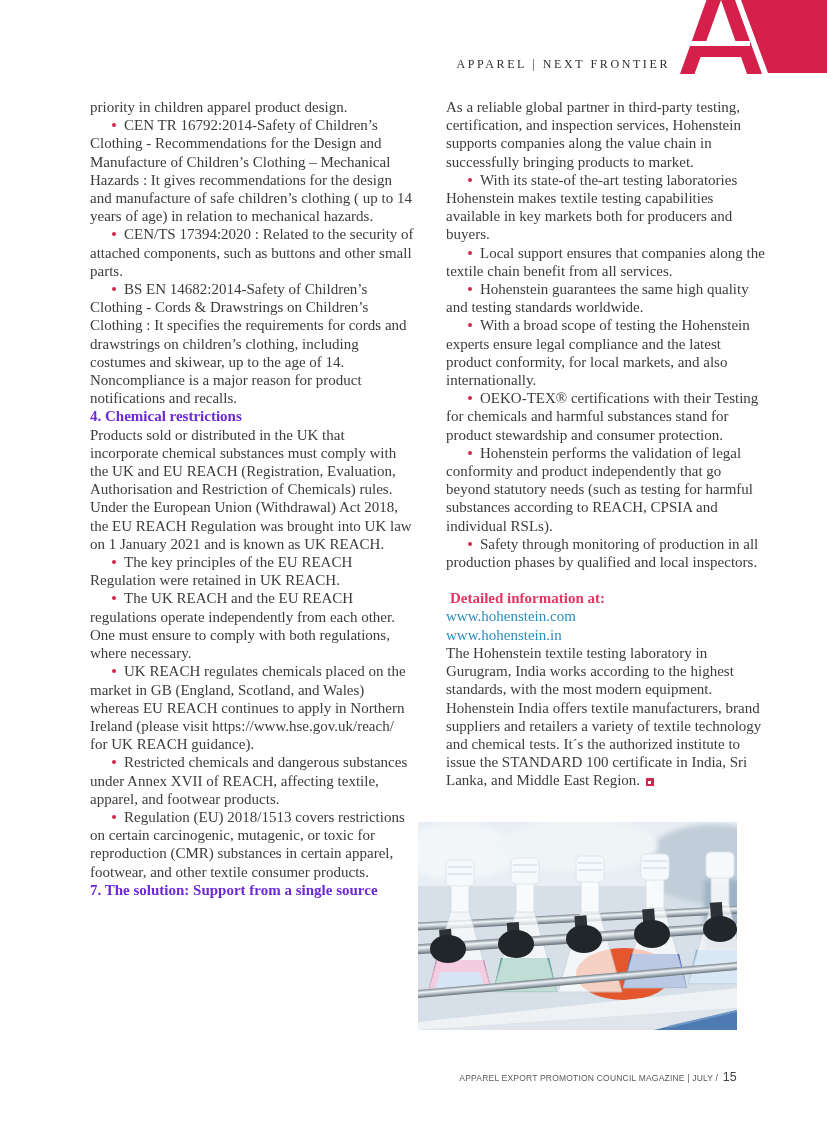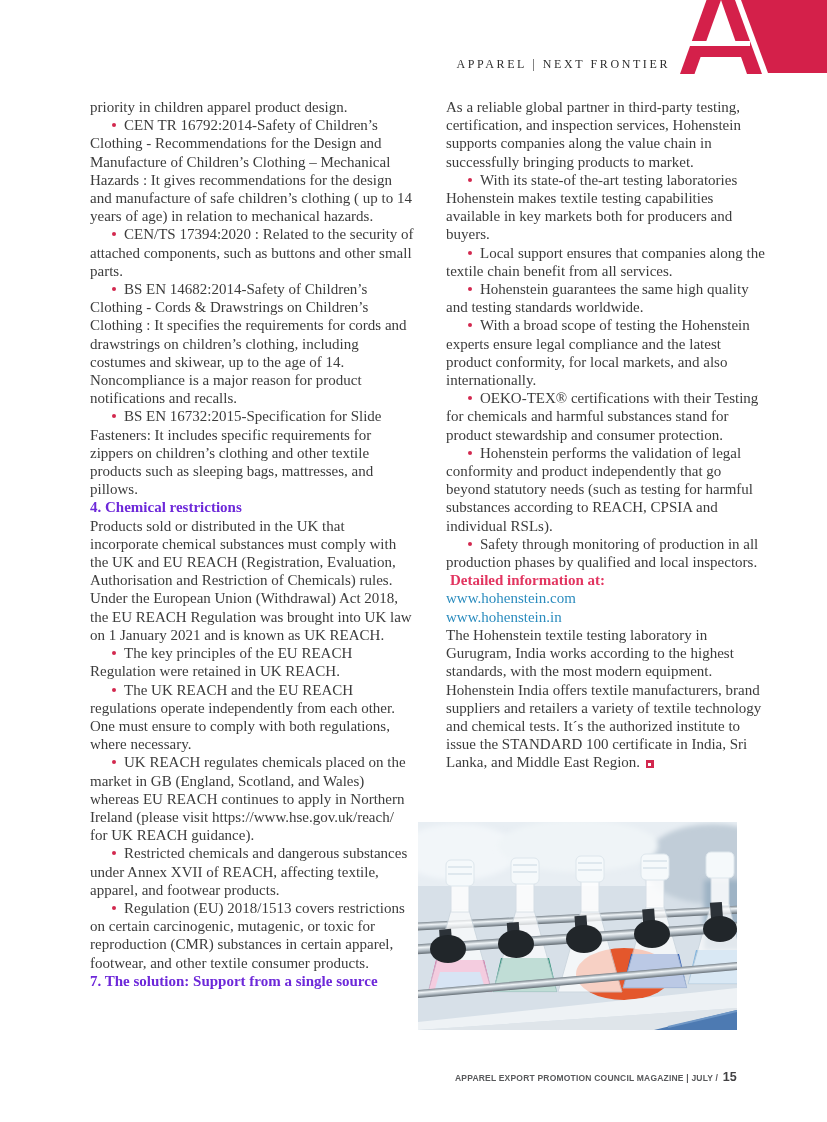--- a/index.html
+++ b/index.html
@@ -19,33 +19,33 @@
 
   
   .col{position:absolute;top:98px;}
   .col-left{left:90px;width:325px;}
   .col-right{left:446px;width:323px;}
   .para{margin:0;font-size:15px;line-height:18.2px;}
   .bullet{text-indent:22px;}
   .dot{display:inline-block;width:4px;height:4px;border-radius:50%;
        background:#d2284e;margin-right:8px;vertical-align:3px;}
   .heading{color:#6d28d9;font-weight:bold;}
-  .label-red{color:#e23560;font-weight:bold;padding-left:4px;}
+  .label-red{color:#e23560;font-weight:bold;margin-top:18px;padding-left:4px;}
   .link{color:#2b8cbe;}
   .endmark{display:inline-block;width:8px;height:8px;background:#d2284e;
            position:relative;vertical-align:-1px;margin-left:2px;}
   .endmark::after{content:"";position:absolute;left:2.5px;top:2.5px;width:3px;height:3px;background:#fff;}
 
   
   .photo{position:absolute;left:418px;top:822px;width:319px;height:208px;display:block;}
 
   
   .footer{
     position:absolute;top:1070px;right:90px;text-align:right;white-space:nowrap;
-    font-family:"Liberation Sans", sans-serif;font-weight:bold;
+    font-family:"Liberation Sans", sans-serif;font-weight:normal;
     font-size:8.5px;letter-spacing:0.2px;color:#58595b;margin-left:42px;
   }
   .footer .pagenum{font-size:12.5px;color:#414042;margin-left:2px;}
 </style>
 </head>
 <body>
 
 <div class="page">
 
   <div class="kicker">APPAREL | NEXT FRONTIER</div>
@@ -59,21 +59,20 @@
       <rect x="15" y="46" width="48" height="11" fill="#d4204a"></rect>
       <polygon points="61,0 147,0 147,73 88,73" fill="#d4204a"></polygon>
     </svg>
   </div>
 
   <div class="col col-left">
     <p class="para body">priority in children apparel product design.</p>
     <p class="para bullet"><span class="dot"></span><span>CEN TR 16792:2014-Safety of Children’s Clothing - Recommendations for the Design and Manufacture of Children’s Clothing – Mechanical Hazards :  It gives recommendations for the design and manufacture of safe children’s clothing ( up to 14 years of age) in relation to mechanical hazards.</span></p>
     <p class="para bullet"><span class="dot"></span><span>CEN/TS 17394:2020 : Related to the security of attached components, such as buttons and other small parts.</span></p>
     <p class="para bullet"><span class="dot"></span><span>BS EN 14682:2014-Safety of Children’s Clothing - Cords &amp; Drawstrings on Children’s Clothing :  It specifies the requirements for cords and drawstrings on children’s clothing, including costumes and skiwear, up to the age of 14. Noncompliance is a major reason for product notifications and recalls.</span></p>
-    <p class="para bullet"><span class="dot"></span><span>BS EN 16732:2015-Specification for Slide Fasteners:  It includes specific requirements for zippers on children’s clothing and other textile products such as sleeping bags, mattresses, and pillows.</span></p>
     <p class="para heading">4. Chemical restrictions</p>
     <p class="para body">Products sold or distributed in the UK that incorporate chemical substances must comply with the UK and EU REACH (Registration, Evaluation, Authorisation and Restriction of Chemicals) rules. Under the European Union (Withdrawal) Act 2018, the EU REACH Regulation was brought into UK law on 1 January 2021 and is known as UK REACH.</p>
     <p class="para bullet"><span class="dot"></span><span>The key principles of the EU REACH Regulation were retained in UK REACH.</span></p>
     <p class="para bullet"><span class="dot"></span><span>The UK REACH and the EU REACH regulations operate independently from each other. One must ensure to comply with both regulations, where necessary.</span></p>
     <p class="para bullet"><span class="dot"></span><span>UK REACH regulates chemicals placed on the market in GB (England, Scotland, and Wales) whereas EU REACH continues to apply in Northern Ireland (please visit https://www.hse.gov.uk/reach/  for UK REACH guidance).</span></p>
     <p class="para bullet"><span class="dot"></span><span>Restricted chemicals and dangerous substances under Annex XVII of REACH, affecting textile, apparel, and footwear products.</span></p>
     <p class="para bullet"><span class="dot"></span><span>Regulation (EU) 2018/1513 covers restrictions on certain carcinogenic, mutagenic, or toxic for reproduction (CMR) substances in certain apparel, footwear, and other textile consumer products.</span></p>
     <p class="para heading">7. The solution: Support from a single source</p>
   </div>
 

